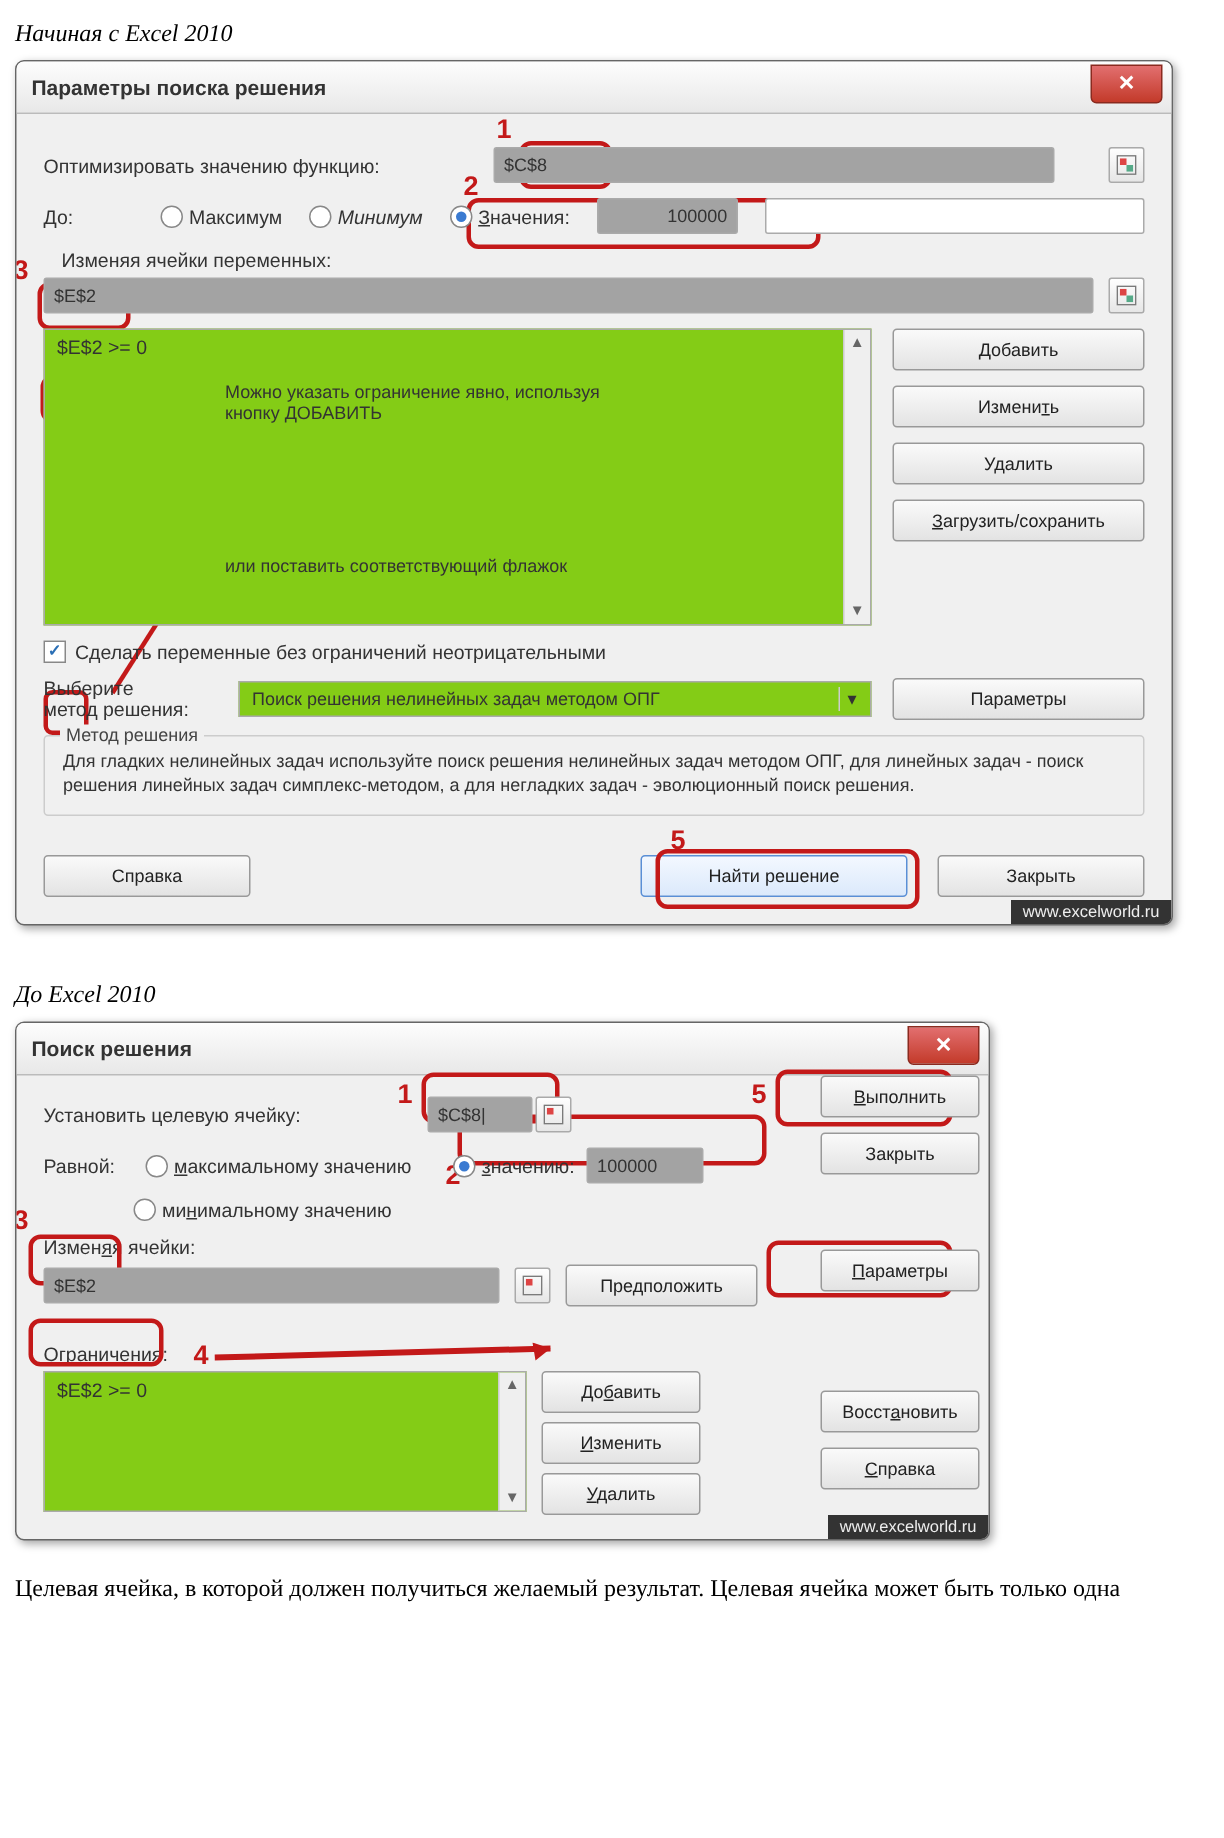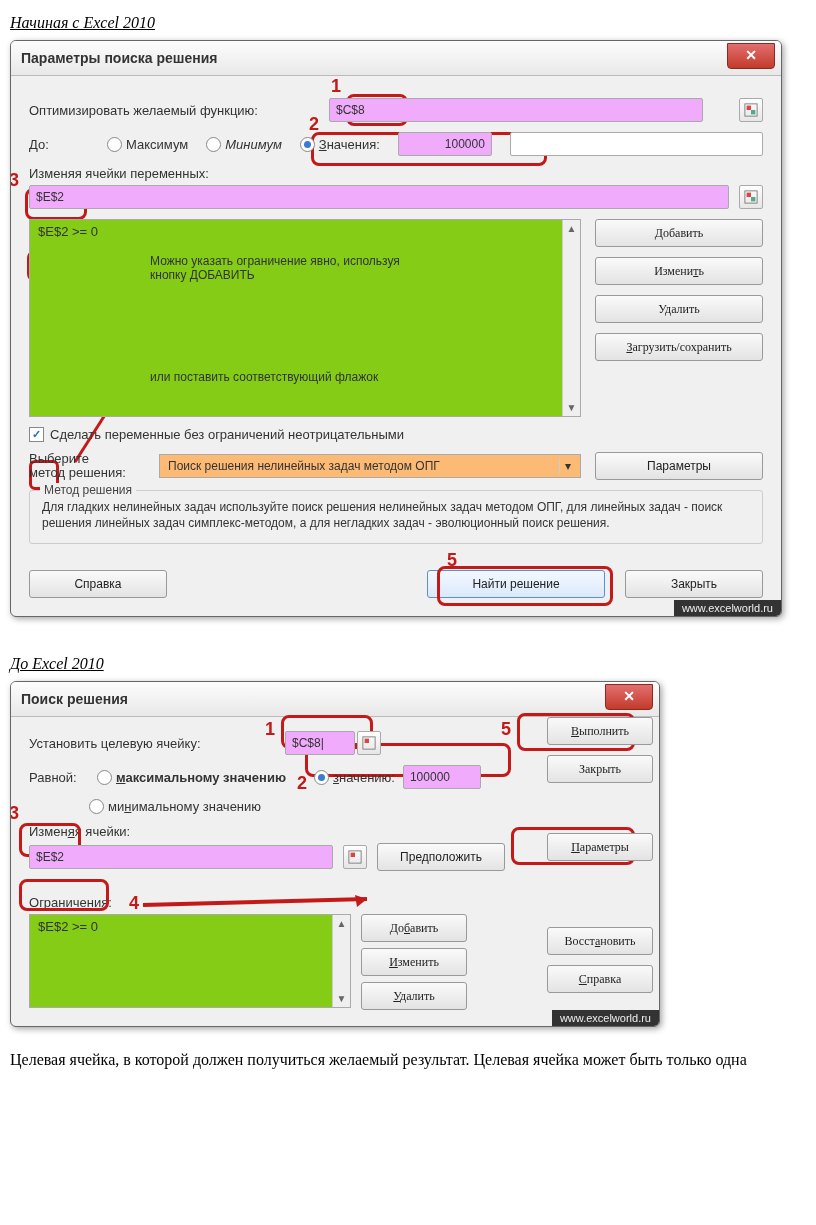--- a/index.html
+++ b/index.html
@@ -9,21 +9,20 @@
     font-size: 13px;
     background: #fff;
     color: #000;
     width: 796px;
   }
   .doc-heading {
     font-style: italic;
     font-family: "Times New Roman", serif;
     font-size: 16px;
     margin: 4px 0 8px 0;
-    text-decoration: underline;
   }
   .doc-text {
     font-family: "Times New Roman", serif;
     font-size: 16px;
     margin-top: 24px;
   }
   .dialog {
     border: 1px solid #666;
     border-radius: 6px;
     box-shadow: 2px 2px 6px rgba(0,0,0,0.35);
@@ -55,21 +54,21 @@
     color: #fff;
     text-align: center;
     line-height: 22px;
     font-weight: bold;
     font-size: 14px;
   }
   .body { padding: 14px 18px 10px 18px; color:#333; position:relative; }
   .row { display:flex; align-items:center; margin-bottom:10px; position:relative; }
   .lbl { color:#333; }
   .inp {
-    background:#f0abfc; border:1px solid #aaa; border-radius:2px;
+    background:#a3a3a3; border:1px solid #aaa; border-radius:2px;
     height:20px; padding:1px 6px; font-size:12px; display:inline-flex; align-items:center;
   }
   .refbtn {
     width:22px; height:22px; border:1px solid #aaa; background:linear-gradient(#fefefe,#e6e6e6);
     border-radius:2px; display:inline-flex; align-items:center; justify-content:center;
   }
   .refbtn svg { width:14px; height:14px; }
   .radio {
     width:13px;height:13px;border:1px solid #888;border-radius:50%;background:#fff;
     display:inline-flex;align-items:center;justify-content:center;margin-right:4px;flex-shrink:0;
@@ -80,23 +79,23 @@
     align-items:center;justify-content:center;margin-right:6px;flex-shrink:0;
   }
   .checkbox.checked::after{content:"✓";font-size:11px;color:#2b6fb5;font-weight:bold;line-height:11px;}
   .listbox{background:#84cc16;border:1px solid #aaa;}
   .btn{
     background:linear-gradient(#fafafa,#e3e3e3);border:1px solid #999;border-radius:3px;
     height:26px;display:flex;align-items:center;justify-content:center;font-size:12px;color:#222;
     padding: 0 8px;
   }
   .btn.wide{width:150px;}
-  .btn-stack{display:flex;flex-direction:column;gap:10px;font-family:Liberation Serif, serif;}
+  .btn-stack{display:flex;flex-direction:column;gap:10px;}
   .select{
-    background:#fdba74;border:1px solid #aaa;height:22px;display:flex;align-items:center;
+    background:#84cc16;border:1px solid #aaa;height:22px;display:flex;align-items:center;
     justify-content:space-between;padding:0 4px 0 8px;font-size:12px;
   }
   .select .caret{width:16px;height:16px;border-left:1px solid #ccc;display:flex;align-items:center;justify-content:center;}
   .group{border:1px solid #ccc;border-radius:3px;padding:8px 12px 12px 12px;margin-top:8px;position:relative;}
   .group-title{position:absolute;top:-8px;left:10px;background:#f0f0f0;padding:0 4px;font-size:12px;color:#444;}
   .footer{display:flex;padding:16px 18px 18px 18px;align-items:center;}
   .watermark{
     position:absolute;right:0;bottom:0;background:#333;color:#eee;font-size:11px;
     padding:2px 8px;font-family:Arial,sans-serif;
   }
@@ -137,21 +136,21 @@
     <svg class="arrow-svg" style="left:60px;top:198px;width:120px;height:200px;">
       <line x1="8" y1="0" x2="60" y2="88" stroke="#c31919" stroke-width="3"></line>
       <line x1="60" y1="100" x2="4" y2="188" stroke="#c31919" stroke-width="3"></line>
     </svg>
     <svg class="arrow-svg" style="left:396px;top:182px;width:170px;height:22px;">
       <line x1="0" y1="16" x2="152" y2="4" stroke="#c31919" stroke-width="4"></line>
       <polygon points="152,4 140,0 142,12" fill="#c31919"></polygon>
     </svg>
 
     <div class="row" style="margin-top:8px;">
-      <span class="lbl" style="width:300px;">Оптимизировать желаемый функцию:</span>
+      <span class="lbl" style="width:300px;">Оптимизировать значению функцию:</span>
       <div class="inp" style="width:360px;">$C$8</div>
       <div style="flex:1"></div>
       <div class="refbtn">
         <svg viewBox="0 0 16 16">
             <rect x="1" y="1" width="14" height="14" fill="none" stroke="#777"></rect>
             <rect x="3" y="3" width="5" height="5" fill="#d44"></rect>
             <rect x="8" y="8" width="5" height="5" fill="#5a8"></rect>
           </svg>
       </div>
     </div>
@@ -167,21 +166,21 @@
           <span>Минимум</span>
       </span>
       <span style="display:flex;align-items:center;">
         <span class="radio checked"></span>
           <span><span class="underline-key">З</span>начения:</span>
       </span>
       <div class="inp" style="width:80px;justify-content:flex-end;">100000</div>
       <div class="inp" style="flex:1;background:#fff;height:20px;"></div>
     </div>
 
-    <div class="lbl" style="margin-top:6px;">Изменяя ячейки переменных:</div>
+    <div class="lbl" style="margin-top:6px;margin-left:12px;">Изменяя ячейки переменных:</div>
     <div class="row" style="margin-top:4px;">
       <div class="inp" style="flex:1;">$E$2</div>
       <div style="width:10px;"></div>
       <div class="refbtn">
         <svg viewBox="0 0 16 16">
             <rect x="1" y="1" width="14" height="14" fill="none" stroke="#777"></rect>
             <rect x="3" y="3" width="5" height="5" fill="#d44"></rect>
             <rect x="8" y="8" width="5" height="5" fill="#5a8"></rect>
           </svg>
       </div>
@@ -318,21 +317,21 @@
         <div class="inp" style="width:56px;">$C$8|</div>
         <div class="refbtn" style="margin-left:2px;">
           <svg viewBox="0 0 16 16">
               <rect x="1" y="1" width="14" height="14" fill="none" stroke="#777"></rect>
               <rect x="3" y="3" width="5" height="5" fill="#d44"></rect>
             </svg>
         </div>
       </div>
       <div class="row" style="gap:8px;">
         <span class="lbl" style="width:60px;">Равной:</span>
-        <span style="display:flex;align-items:flex-end;font-weight:bold;">
+        <span style="display:flex;align-items:flex-end;">
           <span class="radio"></span>
             <span><span class="underline-key">м</span>аксимальному значению</span>
         </span>
         <span style="width:12px;"></span>
         <span style="display:flex;align-items:center;">
           <span class="radio checked"></span>
             <span><span class="underline-key">з</span>начению:</span>
         </span>
         <div class="inp" style="width:64px;">100000</div>
       </div>

